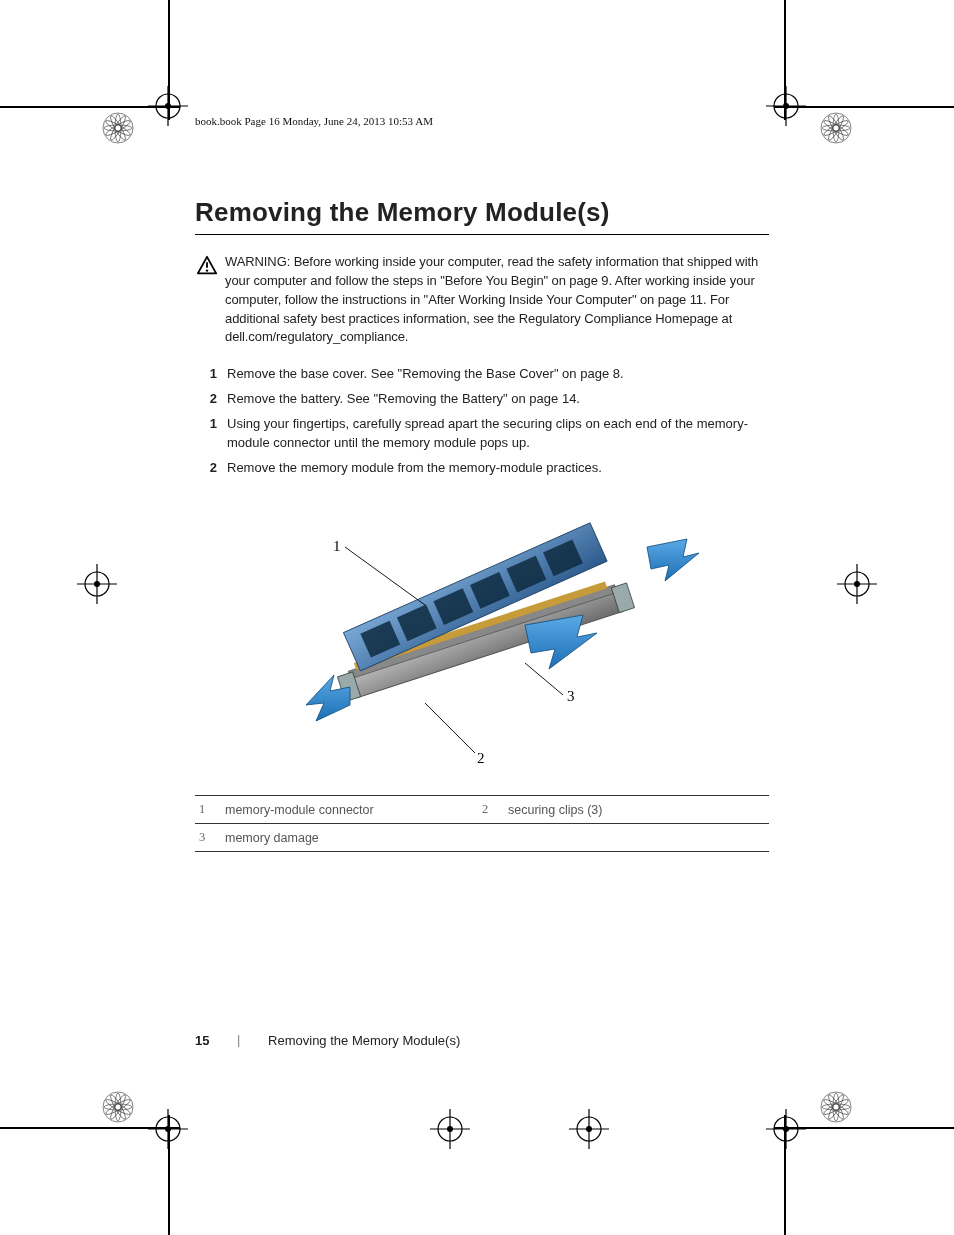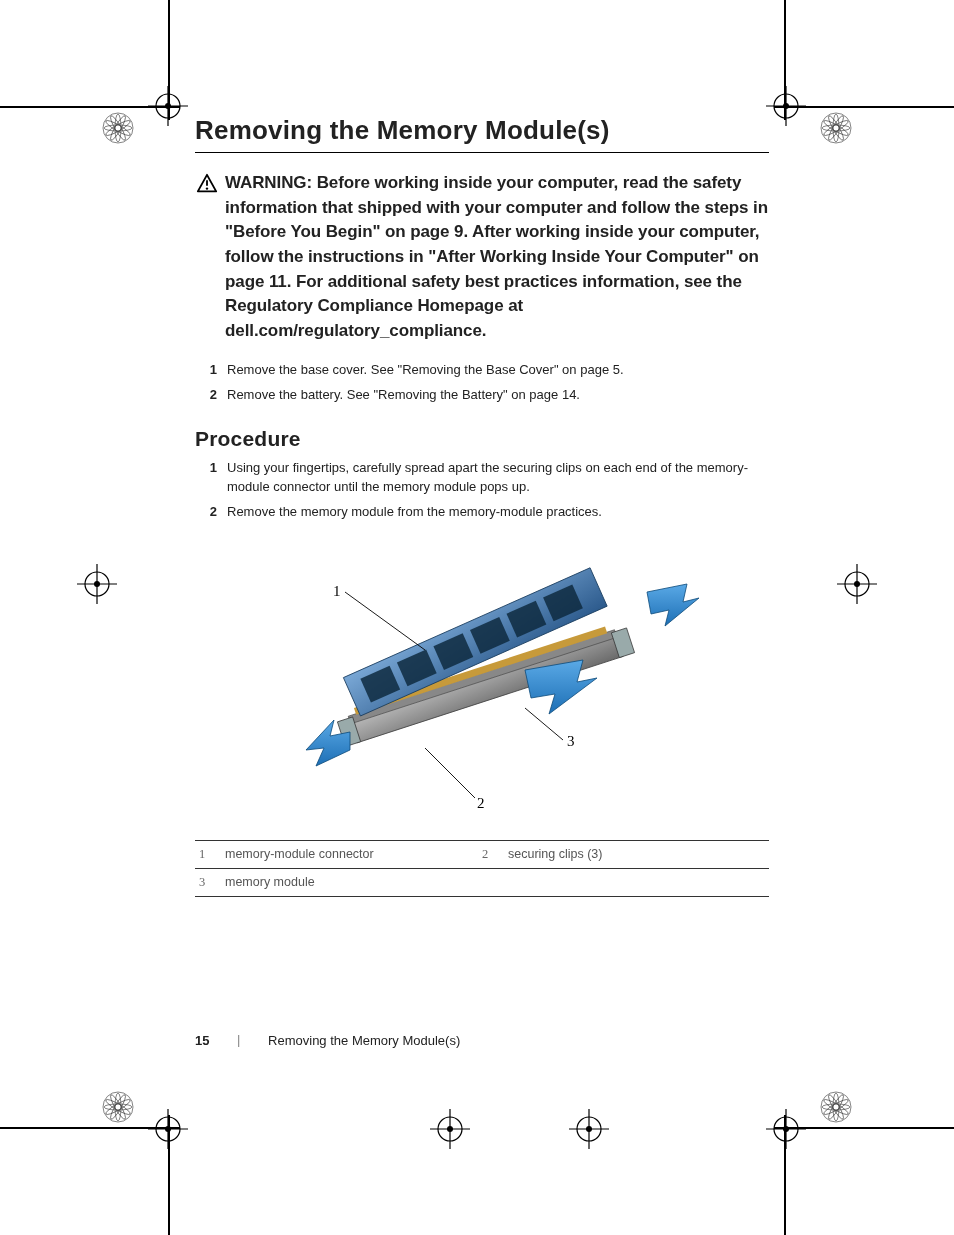--- a/index.html
+++ b/index.html
@@ -40,22 +40,22 @@
     display: flex;
     align-items: flex-start;
     margin-bottom: 18px;
   }
   .warning-icon, .caution-icon {
     flex: 0 0 24px;
     margin-right: 6px;
     margin-top: 2px;
   }
   .warning-text, .caution-text {
-    font-size: 17px;
-    font-weight: 700;
+    font-size: 13px;
+    font-weight: 400;
     line-height: 1.45;
     letter-spacing: -0.1px;
   }
   h2.section {
     font-weight: 700;
     font-size: 21px;
     margin: 22px 0 8px 0;
     letter-spacing: 0.2px;
   }
   ol.steps {
@@ -255,49 +255,49 @@
   </svg>
 <svg class="cross" style="right:345px; bottom:86px;" viewBox="0 0 40 40">
     <circle cx="20" cy="20" r="12" fill="none" stroke="#000" stroke-width="1.2"></circle>
     <line x1="0" y1="20" x2="40" y2="20" stroke="#000" stroke-width="1.2"></line>
     <line x1="20" y1="0" x2="20" y2="40" stroke="#000" stroke-width="1.2"></line>
     <circle cx="20" cy="20" r="3" fill="#000"></circle>
   </svg>
 
 <div class="page-inner">
 
+  <div class="print-header">book.book  Page 16  Monday, June 24, 2013  10:53 AM</div>
 
   <h1 class="title">Removing the Memory Module(s)</h1>
   <div class="title-underline"></div>
 
   <div class="warning-block">
     <span class="warning-icon">
       <svg viewBox="0 0 24 24" width="24" height="22">
           <path d="M12 2 L22 20 L2 20 Z" fill="none" stroke="#000" stroke-width="2" stroke-linejoin="round"></path>
           <line x1="12" y1="8" x2="12" y2="14" stroke="#000" stroke-width="2"></line>
           <circle cx="12" cy="17" r="1.3" fill="#000"></circle>
         </svg>
     </span>
     <div class="warning-text">
       <span>WARNING: </span><span>Before working inside your computer, read the safety information that shipped with your computer and follow the steps in "Before You Begin" on page 9. After working inside your computer, follow the instructions in "After Working Inside Your Computer" on page 11. For additional safety best practices information, see the Regulatory Compliance Homepage at dell.com/regulatory_compliance.</span>
     </div>
   </div>
 
   <ol class="steps">
     <li>
         <span class="num">1</span>
-        <span class="txt">Remove the base cover. See "Removing the Base Cover" on page 5.</span>
+        <span class="txt">Remove the base cover. See "Removing the Base Cover" on page 8.</span>
       </li>
     <li>
         <span class="num">2</span>
         <span class="txt">Remove the battery. See "Removing the Battery" on page 14.</span>
       </li>
   </ol>
 
-  <h2 class="section">Procedure</h2>
 
 
   <ol class="steps">
     <li>
         <span class="num">1</span>
         <span class="txt">Using your fingertips, carefully spread apart the securing clips on each end of the memory-module connector until the memory module pops up.</span>
       </li>
     <li>
         <span class="num">2</span>
         <span class="txt">Remove the memory module from the memory-module practices.</span>
@@ -369,21 +369,21 @@
         <span>memory-module connector</span>
       </div>
       <div class="legend-cell">
         <span class="legend-num">2</span>
         <span>securing clips (3)</span>
       </div>
     </div>
     <div class="legend-row">
       <div class="legend-cell">
         <span class="legend-num">3</span>
-        <span>memory module</span>
+        <span>memory damage</span>
       </div>
       <div class="legend-cell"></div>
     </div>
   </div>
 
 </div>
 
 <div class="footer">
   <span class="pg">15</span>
   <span class="pipe">|</span>

